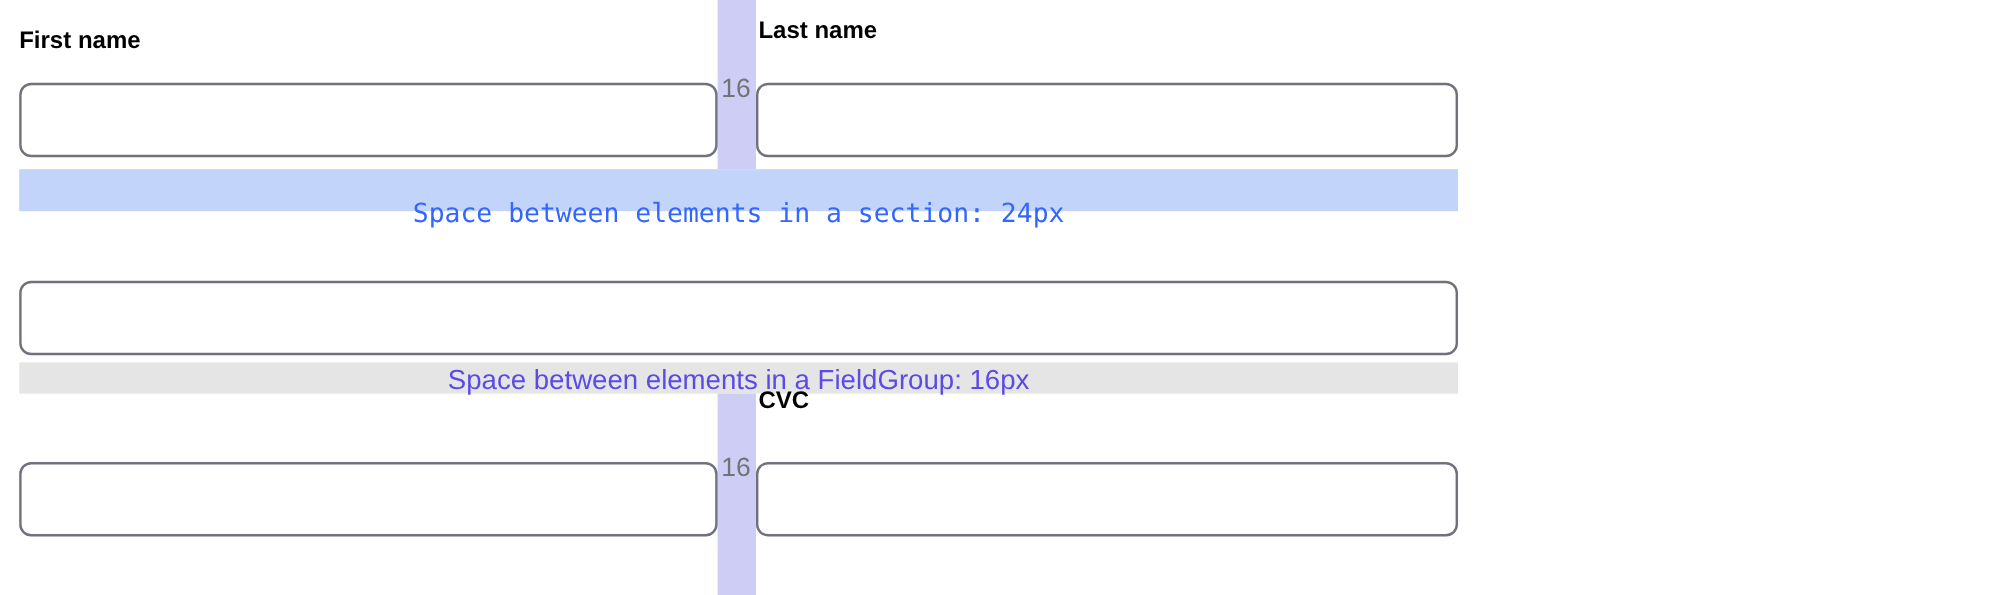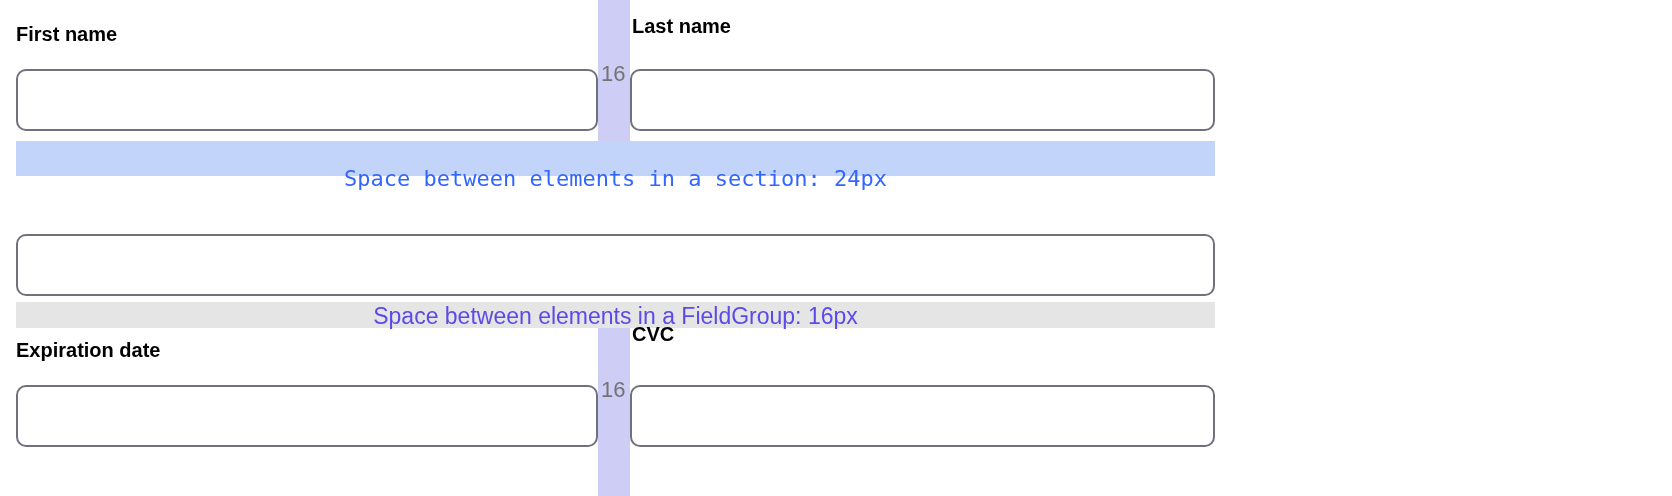--- a/index.html
+++ b/index.html
@@ -110,19 +110,18 @@
 
   <input class="field-input" type="text" style="left: 16px; top: 234px; width: 1199px; height: 62px;" placeholder="">
 
   <div class="gap-band fieldgroup" style="left:16px; top:302px; width:1199px; height:26px;">
     <span class="gap-band-text">Space between elements in a FieldGroup: 16px</span>
   </div>
 
   <div class="gap-vertical" style="left:598px; top:328px; width:32px; height:168px;"></div>
   <div class="gap-vertical-label" style="left:601px; top:379px;">16</div>
 
-  <div class="field-label" style="left:16px; top:336px;">Expiration date</div>
   <input class="field-input" type="text" style="left: 16px; top: 385px; width: 582px; height: 62px;" placeholder="">
 
   <div class="field-label" style="left:632px; top:320px;">CVC</div>
   <input class="field-input" type="text" style="left: 630px; top: 385px; width: 585px; height: 62px;" placeholder="">
 
 </div>
 
 </body></html>

